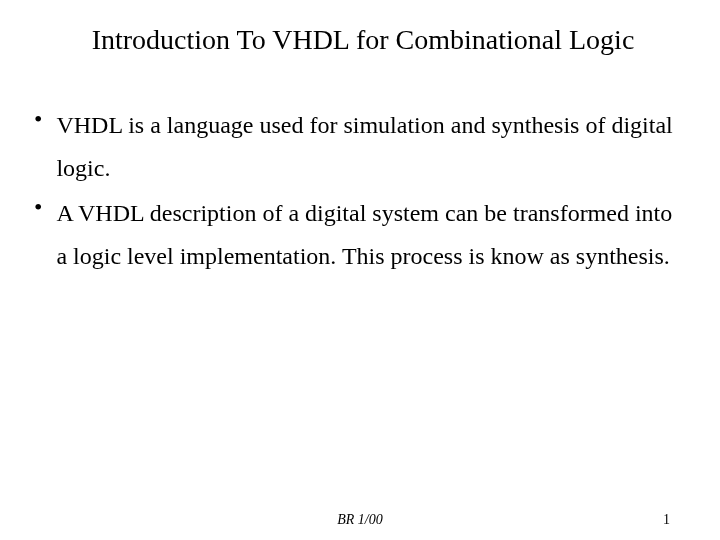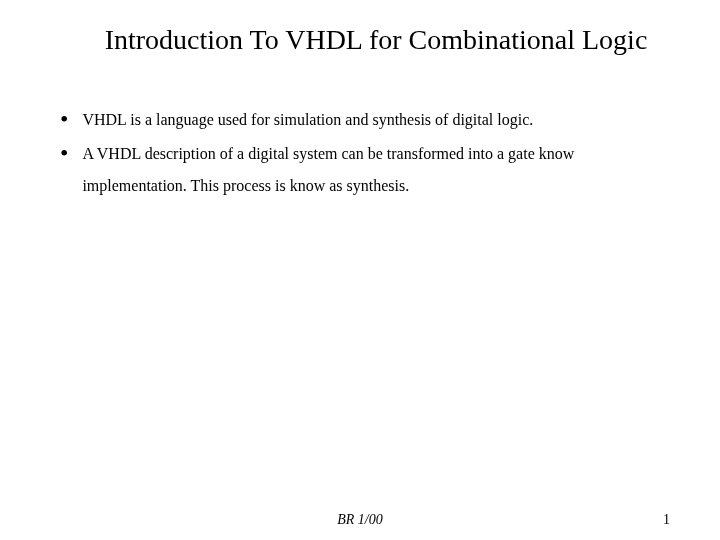--- a/index.html
+++ b/index.html
@@ -12,21 +12,21 @@
       height: 540px;
       background: #ffffff;
       font-family: "Times New Roman", Times, serif;
       color: #000000;
       position: relative;
       overflow: hidden;
     }
     .slide {
       width: 100%;
       height: 100%;
-      padding: 24px 40px 0 56px;
+      padding: 24px 40px 0 30px;
       position: relative;
     }
     .title {
       font-size: 28px;
       font-weight: normal;
       text-align: center;
       margin-bottom: 48px;
       padding-left: 16px;
     }
     .content {
@@ -37,22 +37,22 @@
       align-items: flex-start;
       margin-bottom: 2px;
     }
     .bullet-marker {
       font-size: 24px;
       line-height: 30px;
       margin-right: 14px;
       flex-shrink: 0;
     }
     .bullet-text {
-      font-size: 16px;
-      line-height: 32px;
+      font-size: 24px;
+      line-height: 43px;
     }
     .footer {
       position: absolute;
       bottom: 28px;
       left: 0;
       width: 100%;
       font-size: 14px;
     }
     .footer-center {
       position: absolute;
@@ -70,20 +70,20 @@
 
 <div class="slide">
   <h1 class="title">Introduction To VHDL for Combinational Logic</h1>
   <div class="content">
     <div class="bullet-item">
       <span class="bullet-marker">•</span>
       <span class="bullet-text">VHDL is a language used for simulation and synthesis of digital logic.</span>
     </div>
     <div class="bullet-item">
       <span class="bullet-marker">•</span>
-      <span class="bullet-text">A VHDL description of a digital system can be transformed into a gate know implementation. This process is know as synthesis.</span>
+      <span class="bullet-text">A VHDL description of a digital system can be transformed into a logic level implementation. This process is know as synthesis.</span>
     </div>
   </div>
   <div class="footer">
     <span class="footer-center">BR 1/00</span>
     <span class="footer-right">1</span>
   </div>
 </div>
 
 </body></html>

